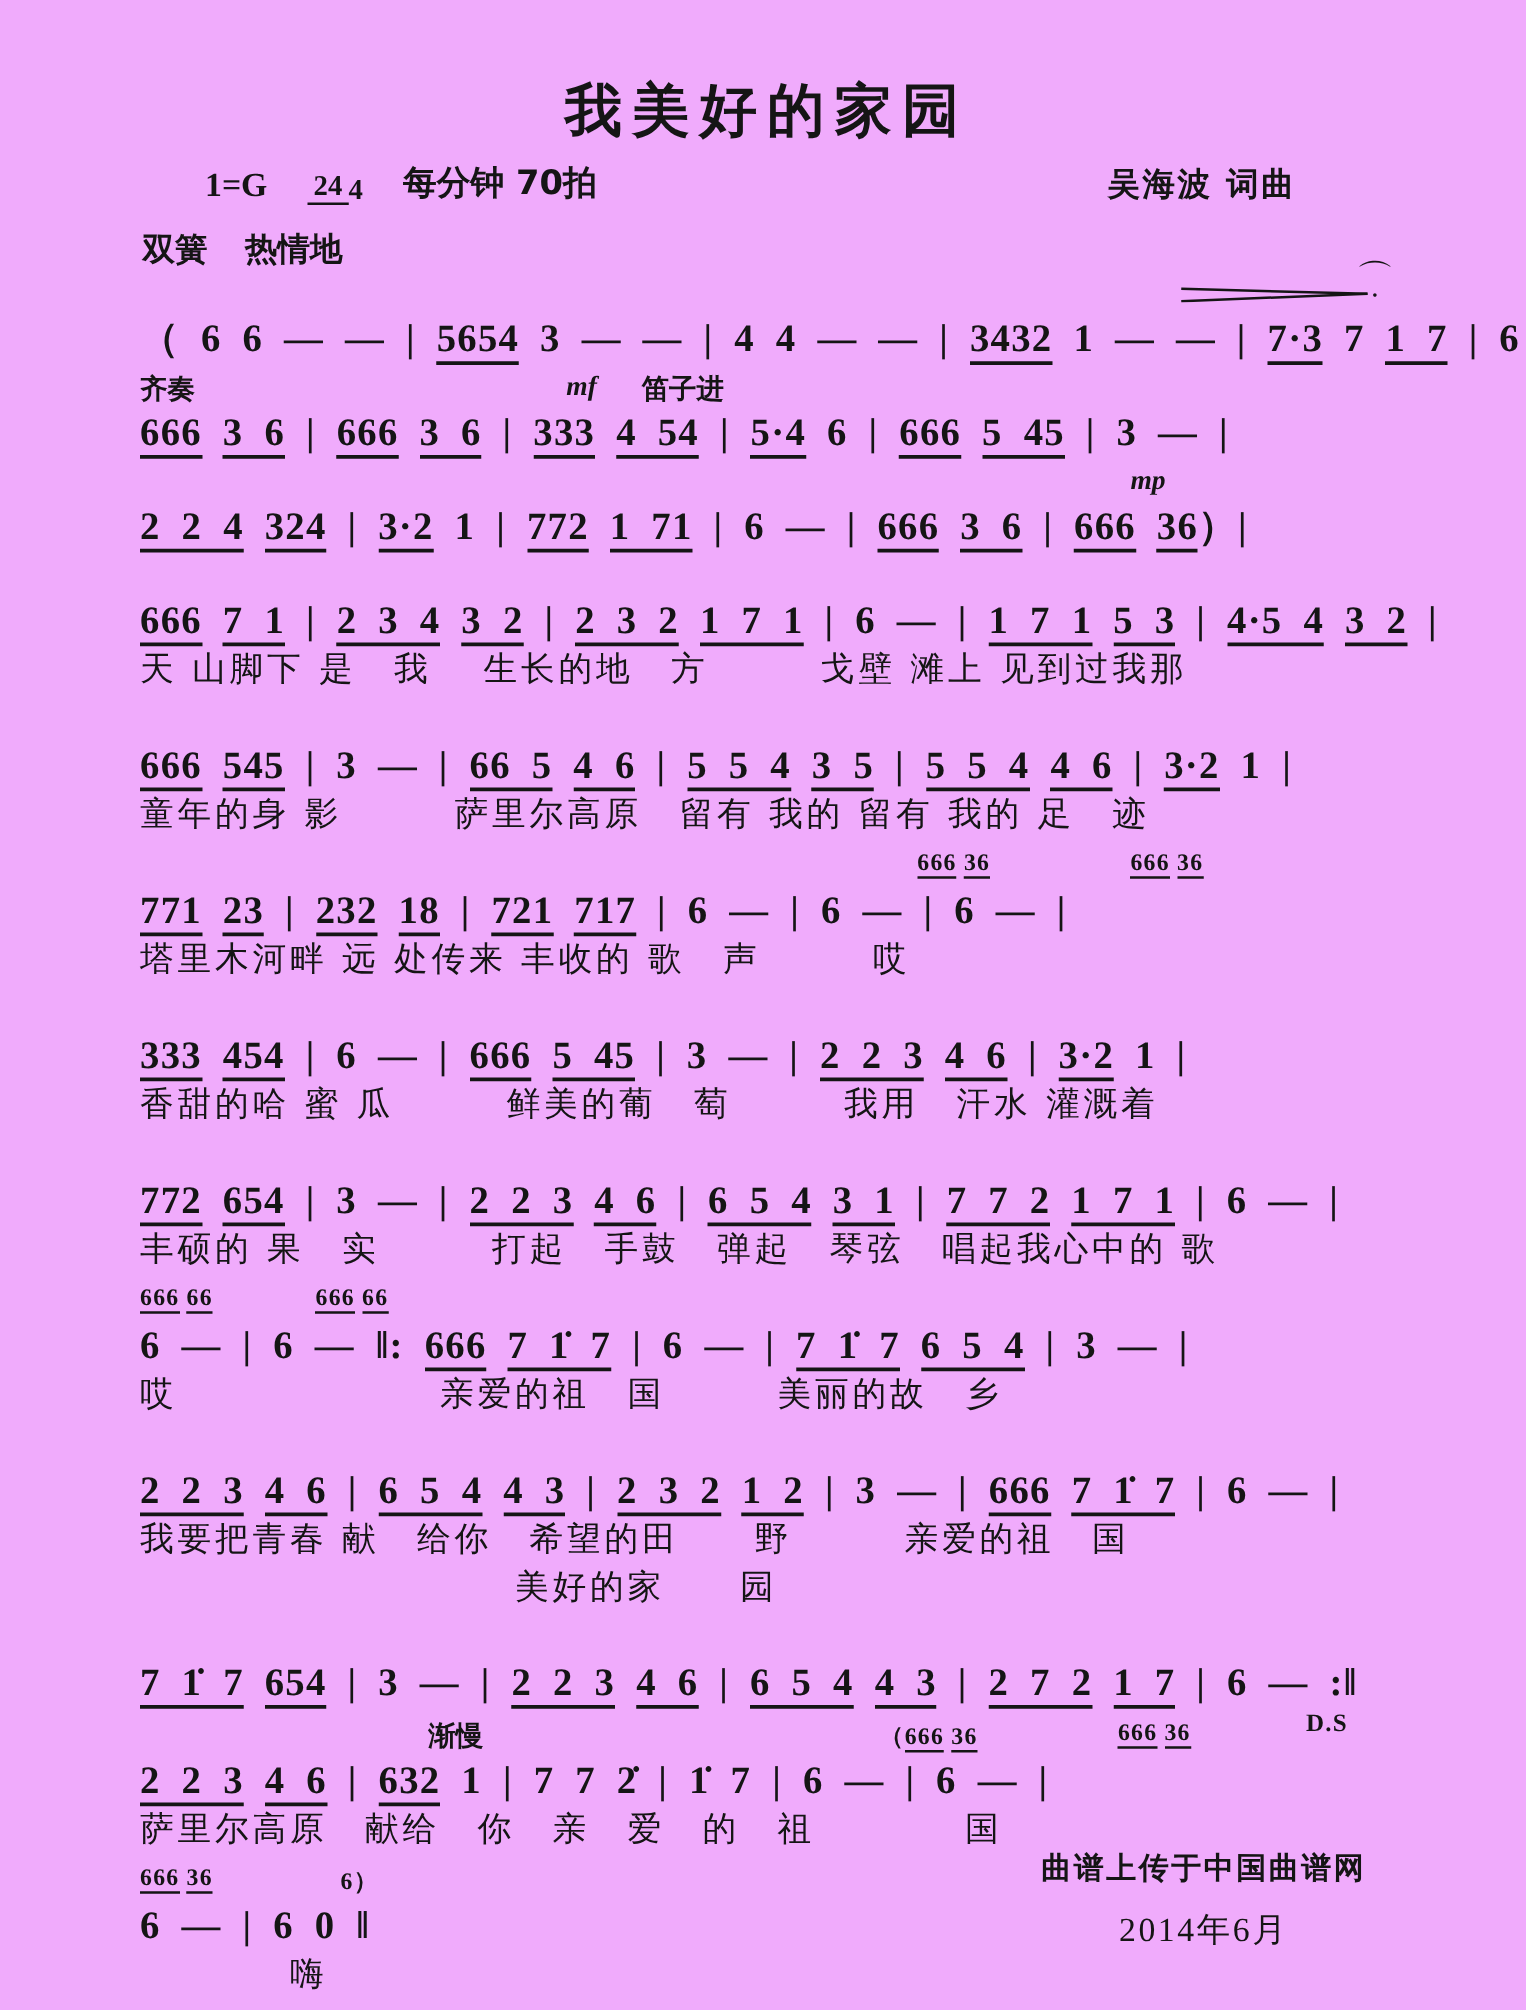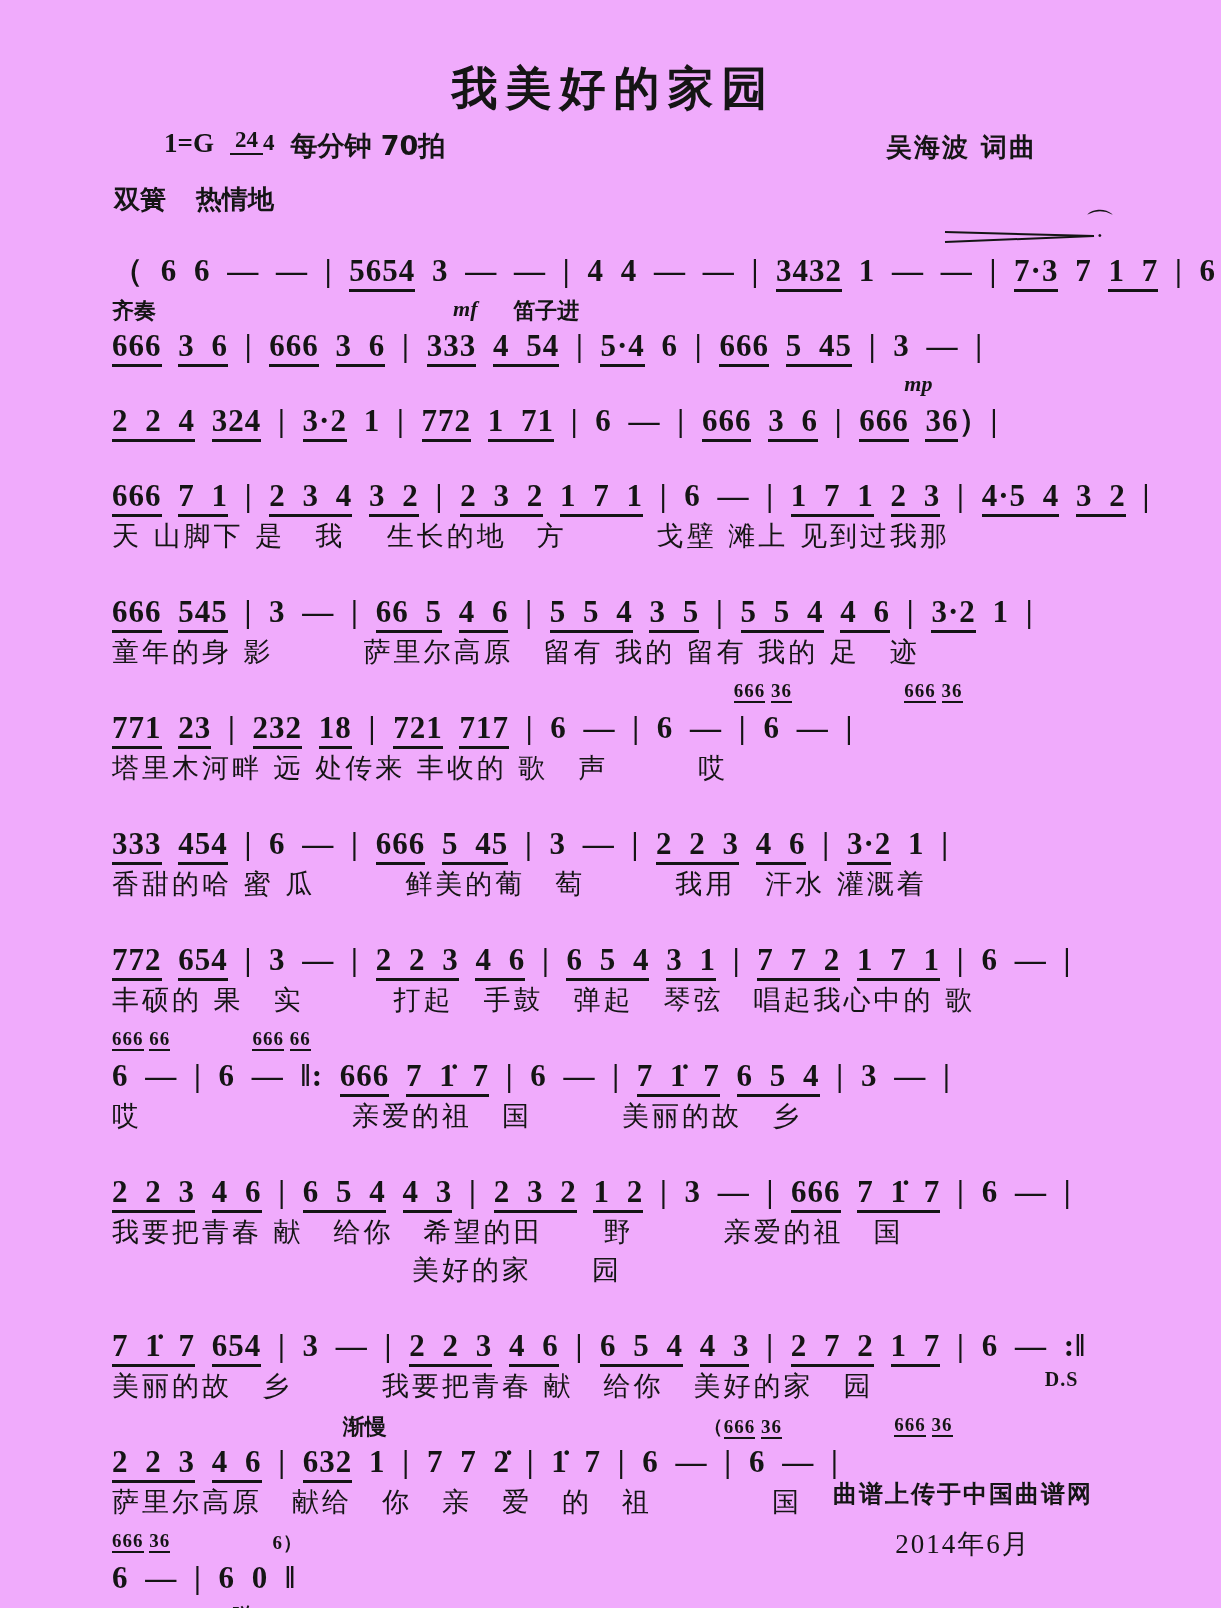--- a/index.html
+++ b/index.html
@@ -17,21 +17,21 @@
     margin:0 0 2px 0;
     text-align:center;
     font-size:46px;
     font-weight:bold;
     letter-spacing:8px;
     font-family:"DejaVu Sans","Liberation Sans",sans-serif;
   }
   .meta-row{position:relative;height:60px;}
   .meta-left{
     position:absolute;left:52px;top:6px;
-    display:flex;align-items:flex-start;gap:16px;
+    display:flex;align-items:flex-end;gap:32px;
     font-size:27px;font-weight:bold;
   }
   .frac{display:inline-flex;flex-direction:row;align-items:center;line-height:1;font-size:23px;font-weight:bold;}
   .frac .top{border-bottom:2px solid #151515;padding:0 5px 2px 5px;}
   .frac .bot{padding-top:2px;}
   .tempo{font-family:"DejaVu Sans","Liberation Sans",sans-serif;font-weight:bold;}
   .credit{
     position:absolute;right:78px;top:8px;
     font-size:26px;font-weight:bold;
     font-family:"DejaVu Sans","Liberation Sans",sans-serif;
@@ -115,21 +115,21 @@
           <span class="mark text" style="left: 0%;">齐奏</span>
           <span class="mark dyn" style="left: 34%;">mf</span>
           <span class="mark text" style="left: 40%;">笛子进</span>
           <div class="notes"><span class="bm">666</span> <span class="bm">3 6</span> | <span class="bm">666</span> <span class="bm">3 6</span> | <span class="bm">333</span> <span class="bm">4 54</span> | <span class="bm">5·4</span> 6 | <span class="bm">666</span> <span class="bm">5 45</span> | 3 — |</div>
         </div>
         <div class="system nolyr">
           <span class="mark dyn" style="left: 79%;">mp</span>
           <div class="notes"><span class="bm">2 2 4</span> <span class="bm">324</span> | <span class="bm">3·2</span> 1 | <span class="bm">772</span> <span class="bm">1 71</span> | 6 — | <span class="bm">666</span> <span class="bm">3 6</span> | <span class="bm">666</span> <span class="bm">36</span>）|</div>
         </div>
         <div class="system">
-          <div class="notes"><span class="bm">666</span> <span class="bm">7 1</span> | <span class="bm">2 3 4</span> <span class="bm">3 2</span> | <span class="bm">2 3 2</span> <span class="bm">1 7 1</span> | 6 — | <span class="bm">1 7 1</span> <span class="bm">2 3</span> | <span class="bm">4·5 4</span> <span class="bm">3 2</span> |</div>
+          <div class="notes"><span class="bm">666</span> <span class="bm">7 1</span> | <span class="bm">2 3 4</span> <span class="bm">3 2</span> | <span class="bm">2 3 2</span> <span class="bm">1 7 1</span> | 6 — | <span class="bm">1 7 1</span> <span class="bm">5 3</span> | <span class="bm">4·5 4</span> <span class="bm">3 2</span> |</div>
           <div class="lyric">天 山脚下 是　我　 生长的地　方　　　戈壁 滩上 见到过我那</div>
         </div>
         <div class="system">
           <div class="notes"><span class="bm">666</span> <span class="bm">545</span> | 3 — | <span class="bm">66 5</span> <span class="bm">4 6</span> | <span class="bm">5 5 4</span> <span class="bm">3 5</span> | <span class="bm">5 5 4</span> <span class="bm">4 6</span> | <span class="bm">3·2</span> 1 |</div>
           <div class="lyric">童年的身 影　　　萨里尔高原　留有 我的 留有 我的 足　迹</div>
         </div>
         <div class="system">
           <span class="mark small" style="left: 62%;"><span class="bm">666</span> <span class="bm">36</span></span>
           <span class="mark small" style="left: 79%;"><span class="bm">666</span> <span class="bm">36</span></span>
           <div class="notes"><span class="bm">771</span> <span class="bm">23</span> | <span class="bm">232</span> <span class="bm">18</span> | <span class="bm">721</span> <span class="bm">717</span> | 6 — | 6 — | 6 — |</div>
@@ -150,21 +150,20 @@
           <div class="lyric">哎　　　　　　　亲爱的祖　国　　　美丽的故　乡</div>
         </div>
         <div class="system">
           <div class="notes"><span class="bm">2 2 3</span> <span class="bm">4 6</span> | <span class="bm">6 5 4</span> <span class="bm">4 3</span> | <span class="bm">2 3 2</span> <span class="bm">1 2</span> | 3 — | <span class="bm">666</span> <span class="bm">7 1̇ 7</span> | 6 — |</div>
           <div class="lyric">我要把青春 献　给你　希望的田　　野　　　亲爱的祖　国</div>
           <div class="lyric">　　　　　　　　　　美好的家　　园</div>
         </div>
         <div class="system">
           <span class="mark ds" style="left: 93%;">D.S</span>
           <div class="notes"><span class="bm">7 1̇ 7</span> <span class="bm">654</span> | 3 — | <span class="bm">2 2 3</span> <span class="bm">4 6</span> | <span class="bm">6 5 4</span> <span class="bm">4 3</span> | <span class="bm">2 7 2</span> <span class="bm">1 7</span> | 6 — :‖</div>
-          <div class="lyric">美丽的故　乡　　　我要把青春 献　给你　美好的家　园</div>
         </div>
         <div class="system">
           <span class="mark text" style="left: 23%;">渐慢</span>
           <span class="mark small" style="left: 59%;">（<span class="bm">666</span> <span class="bm">36</span></span>
           <span class="mark small" style="left: 78%;"><span class="bm">666</span> <span class="bm">36</span></span>
           <div class="notes"><span class="bm">2 2 3</span> <span class="bm">4 6</span> | <span class="bm">632</span> 1 | 7 7 2̇ | 1̇ 7 | 6 — | 6 — |</div>
           <div class="lyric">萨里尔高原　献给　你　亲　爱　的　祖　　　　国</div>
         </div>
         <div class="system">
           <span class="mark small" style="left: 0%;"><span class="bm">666</span> <span class="bm">36</span></span>

